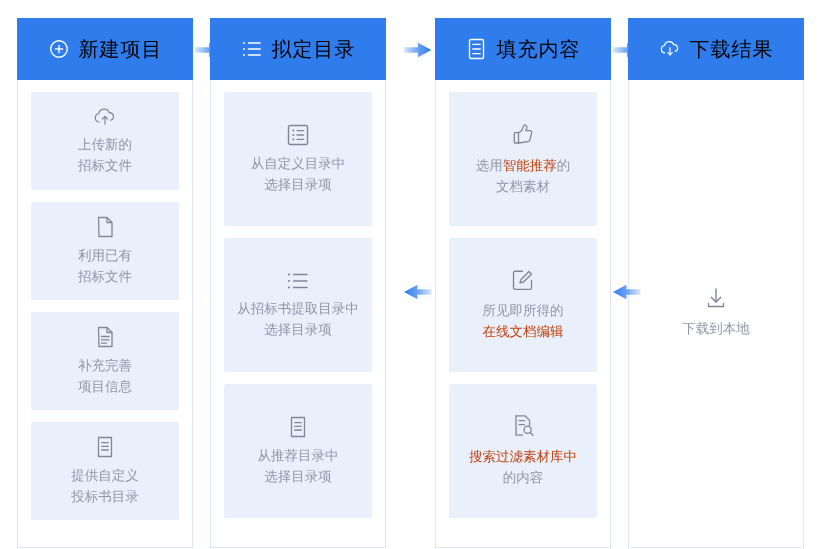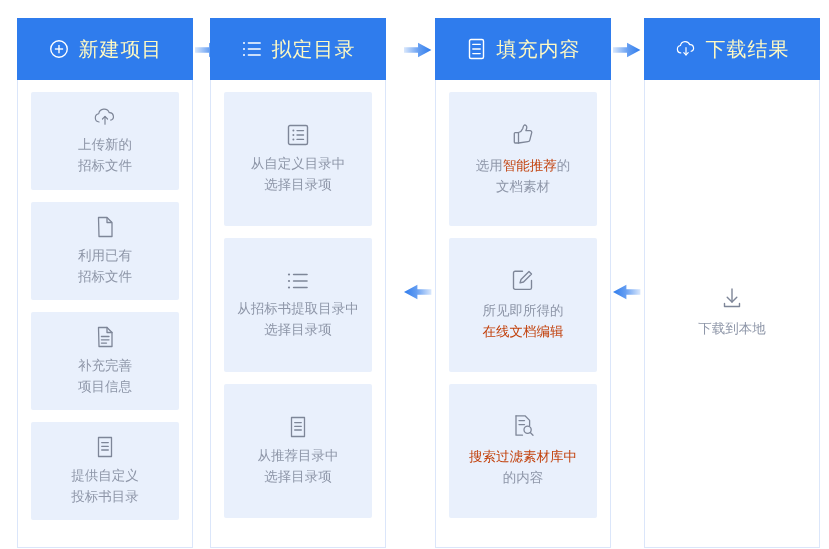--- a/index.html
+++ b/index.html
@@ -25,26 +25,26 @@
   .column {
     position: absolute;
     top: 18px;
     width: 176px;
     box-sizing: border-box;
   }
 
   .col-1 { left: 17px; }
   .col-2 { left: 210px; }
   .col-3 { left: 435px; }
-  .col-4 { left: 644px; }
+  .col-4 { left: 628px; }
 
   .col-header {
     height: 62px;
     background: #2f7ced;
-    color: #fef9c3;
+    color: #000000;
     display: flex;
     align-items: center;
     justify-content: center;
     gap: 9px;
     font-size: 20px;
     letter-spacing: 1px;
     box-sizing: border-box;
   }
 
   .col-header .hdr-icon {

